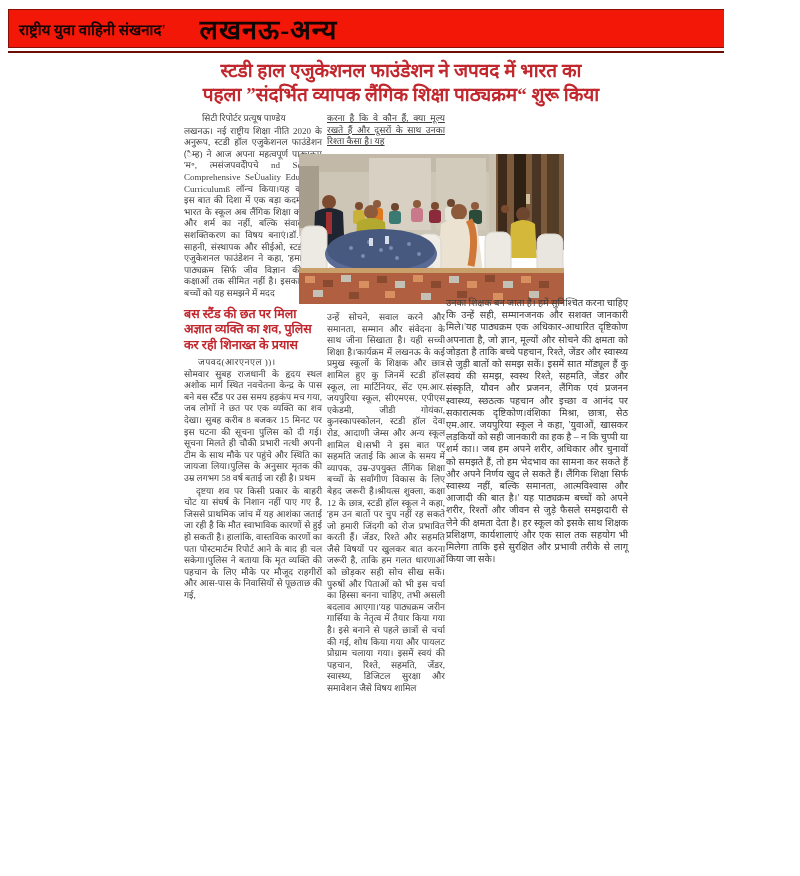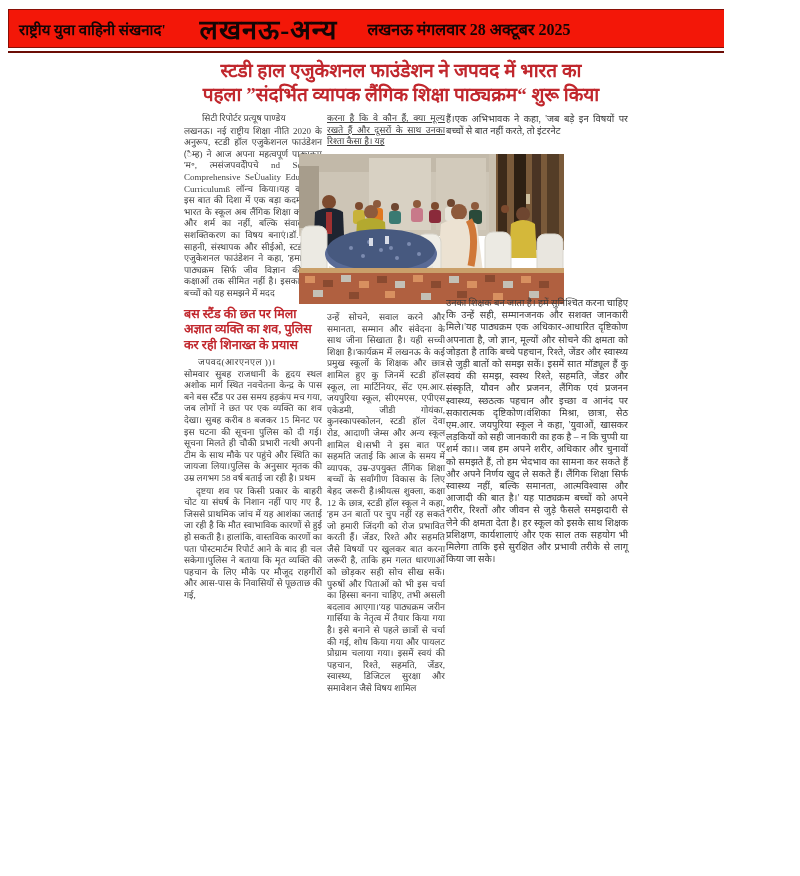--- a/index.html
+++ b/index.html
@@ -34,21 +34,20 @@
   .photo svg{display:block;}
 </style>
 </head>
 <body>
 
 <div class="page">
 
   <div class="bar">
     <span class="left-title">राष्ट्रीय युवा वाहिनी संखनाद'</span>
     <span class="edition">लखनऊ-अन्य</span>
-    <span class="dateline">लखनऊ  मंगलवार 28 अक्टूबर 2025</span>
     <span class="pagenum">2</span>
   </div>
   <div class="bar-rule"></div>
 
   <div class="headline">
     <span>स्टडी हाल एजुकेशनल फाउंडेशन ने जपवद में भारत का</span><br>
     <span>पहला ”संदर्भित व्यापक लैंगिक शिक्षा पाठ्यक्रम“ शुरू किया</span>
   </div>
 
   <div class="col col1">
@@ -57,23 +56,20 @@
     <div class="subhead">बस स्टैंड की छत पर मिला अज्ञात व्यक्ति का शव, पुलिस कर रही शिनाख्त के प्रयास</div>
     <div class="cityline">जपवद(आरएनएल ))।</div>
     <p>सोमवार सुबह राजधानी के हृदय स्थल अशोक मार्ग स्थित नवचेतना केन्द्र के पास बने बस स्टैंड पर उस समय हड़कंप मच गया, जब लोगों ने छत पर एक व्यक्ति का शव देखा। सुबह करीब 8 बजकर 15 मिनट पर इस घटना की सूचना पुलिस को दी गई। सूचना मिलते ही चौकी प्रभारी नत्थी अपनी टीम के साथ मौके पर पहुंचे और स्थिति का जायजा लिया।पुलिस के अनुसार मृतक की उम्र लगभग 58 वर्ष बताई जा रही है। प्रथम</p>
     <p class="indent">दृष्टया शव पर किसी प्रकार के बाहरी चोट या संघर्ष के निशान नहीं पाए गए है, जिससे प्राथमिक जांच में यह आशंका जताई जा रही है कि मौत स्वाभाविक कारणों से हुई हो सकती है। हालांकि, वास्तविक कारणों का पता पोस्टमार्टम रिपोर्ट आने के बाद ही चल सकेगा।पुलिस ने बताया कि मृत व्यक्ति की पहचान के लिए मौके पर मौजूद राहगीरों और आस-पास के निवासियों से पूछताछ की गई,</p>
   </div>
 
   <div class="col col2t">
     <p>करना है कि वे कौन हैं, क्या मूल्य रखते हैं और दूसरों के साथ उनका रिश्ता कैसा है। यह</p>
   </div>
 
-  <div class="col col3t">
-    <p>हैं।एक अभिभावक ने कहा, 'जब बड़े इन विषयों पर बच्चों से बात नहीं करते, तो इंटरनेट</p>
-  </div>
 
   <div class="photo">
     <svg width="265" height="150" viewBox="0 0 265 150" xmlns="http://www.w3.org/2000/svg">
 
       <rect x="0" y="0" width="265" height="82" fill="#cdc5b6"></rect>
       <rect x="0" y="0" width="265" height="18" fill="#c2b9a9"></rect>
       <rect x="70" y="4" width="62" height="72" fill="#d8d1c3"></rect>
       <rect x="137" y="4" width="50" height="72" fill="#d2cabb"></rect>
       <rect x="0" y="12" width="20" height="62" fill="#a79d8c"></rect>
 

